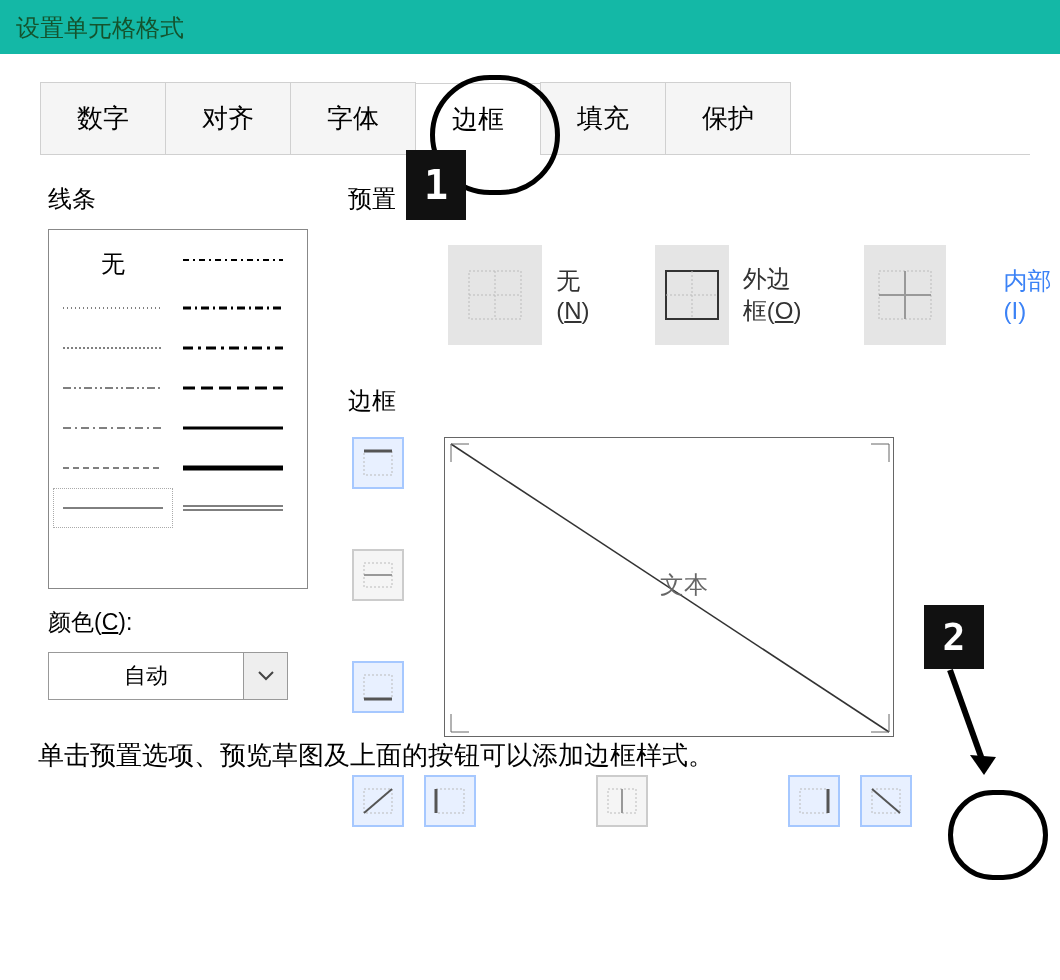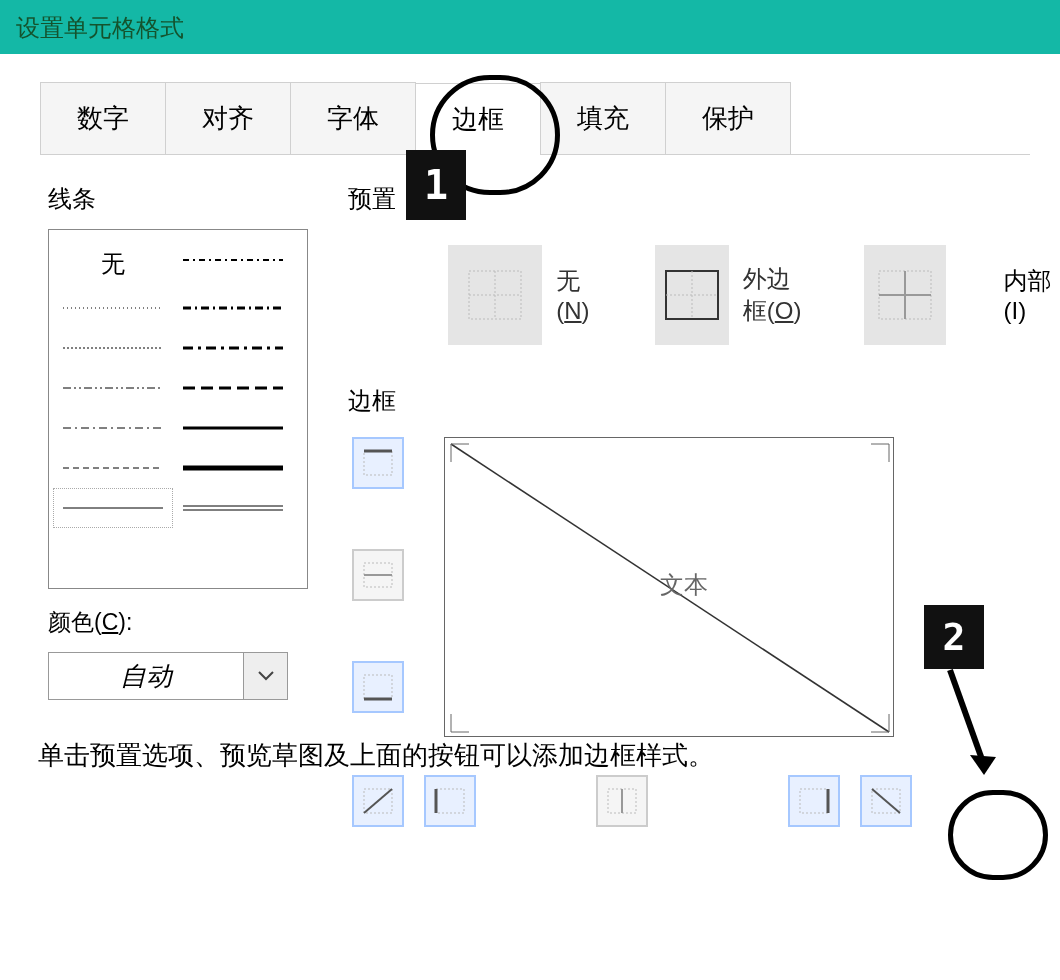--- a/index.html
+++ b/index.html
@@ -11,27 +11,27 @@
   .content { display: flex; padding: 20px 36px 10px 40px; font-size: 24px; }
   .left-col { width: 300px; }
   .right-col { flex: 1; padding-left: 40px; position: relative; }
   .sect-label { font-size: 24px; margin: 8px 0 14px 8px;}
   .sub-label { font-size: 23px; margin: 18px 0 10px 8px;}
   .underline { text-decoration: underline; }
   .styles-box { border: 1px solid #888; width: 260px; height: 360px; margin-left: 8px; display: flex; flex-wrap: wrap; align-content: flex-start; padding: 10px 4px;}
   .style-none { width: 120px; text-align: center; font-size: 24px; padding: 8px 0;}
   .style-swatch { width: 120px; height: 40px; display:flex; align-items:center; justify-content:center; padding: 0 10px;}
   .color-row { display: flex; margin: 14px 8px; border:1px solid #999; width: 240px; height:48px;}
-  .color-val { flex:1; display:flex; align-items:center; justify-content:center; font-size:26px;font-style:italic;}
+  .color-val { flex:1; display:flex; align-items:center; justify-content:center; font-size:22px;}
   .color-dd { width:44px; border-left:1px solid #999; background:#eee; display:flex; align-items:center; justify-content:center;}
   .preset-row { display:flex; gap: 50px; margin-left: 100px; margin-top: 30px;}
   .preset { display:flex; flex-direction:row; align-items:center; gap:14px;}
   .preset-btn { width:110px; height:100px; background:#e5e5e5; display:flex; align-items:center; justify-content:center;}
   .preset-label { font-size:24px; color:#333;}
-  .preset-label.disabled { color:#000000;margin-left:44px;}
+  .preset-label.disabled { color:#3b82f6;margin-left:44px;}
   .border-section { margin-top: 40px;}
   .border-grid { position:relative; margin-top:20px; margin-left:4px;}
   .side-btns { position:absolute; left:0; top:0; display:flex; flex-direction:column; gap:60px;}
   .bbtn { width:52px; height:52px; border:2px solid #a6c8ff; background:#e8f0ff; display:flex; align-items:center; justify-content:center; cursor:pointer;}
   .bbtn.inactive { border:2px solid #ccc; background:#f5f5f5;}
   .bottom-btns { display:flex; gap: 20px; margin-top:18px; margin-left:0;}
   .preview { position:absolute; left:92px; top:0; width:450px; height:300px; border:1px solid #666;}
   .preview-text { position:absolute; left:48%; top:44%; font-size:24px; color:#666;}
   .callout1 { position:absolute; left: 406px; top: 150px; width:60px; height:70px; background:#111; color:#fff; display:flex; align-items:center; justify-content:center; font-size:40px; font-family:monospace; font-weight:bold;}
   .callout2 { position:absolute; right: 72px; top: 430px; width:60px; height:64px; background:#111; color:#fff; display:flex; align-items:center; justify-content:center; font-size:38px; font-family:monospace; font-weight:bold;}

